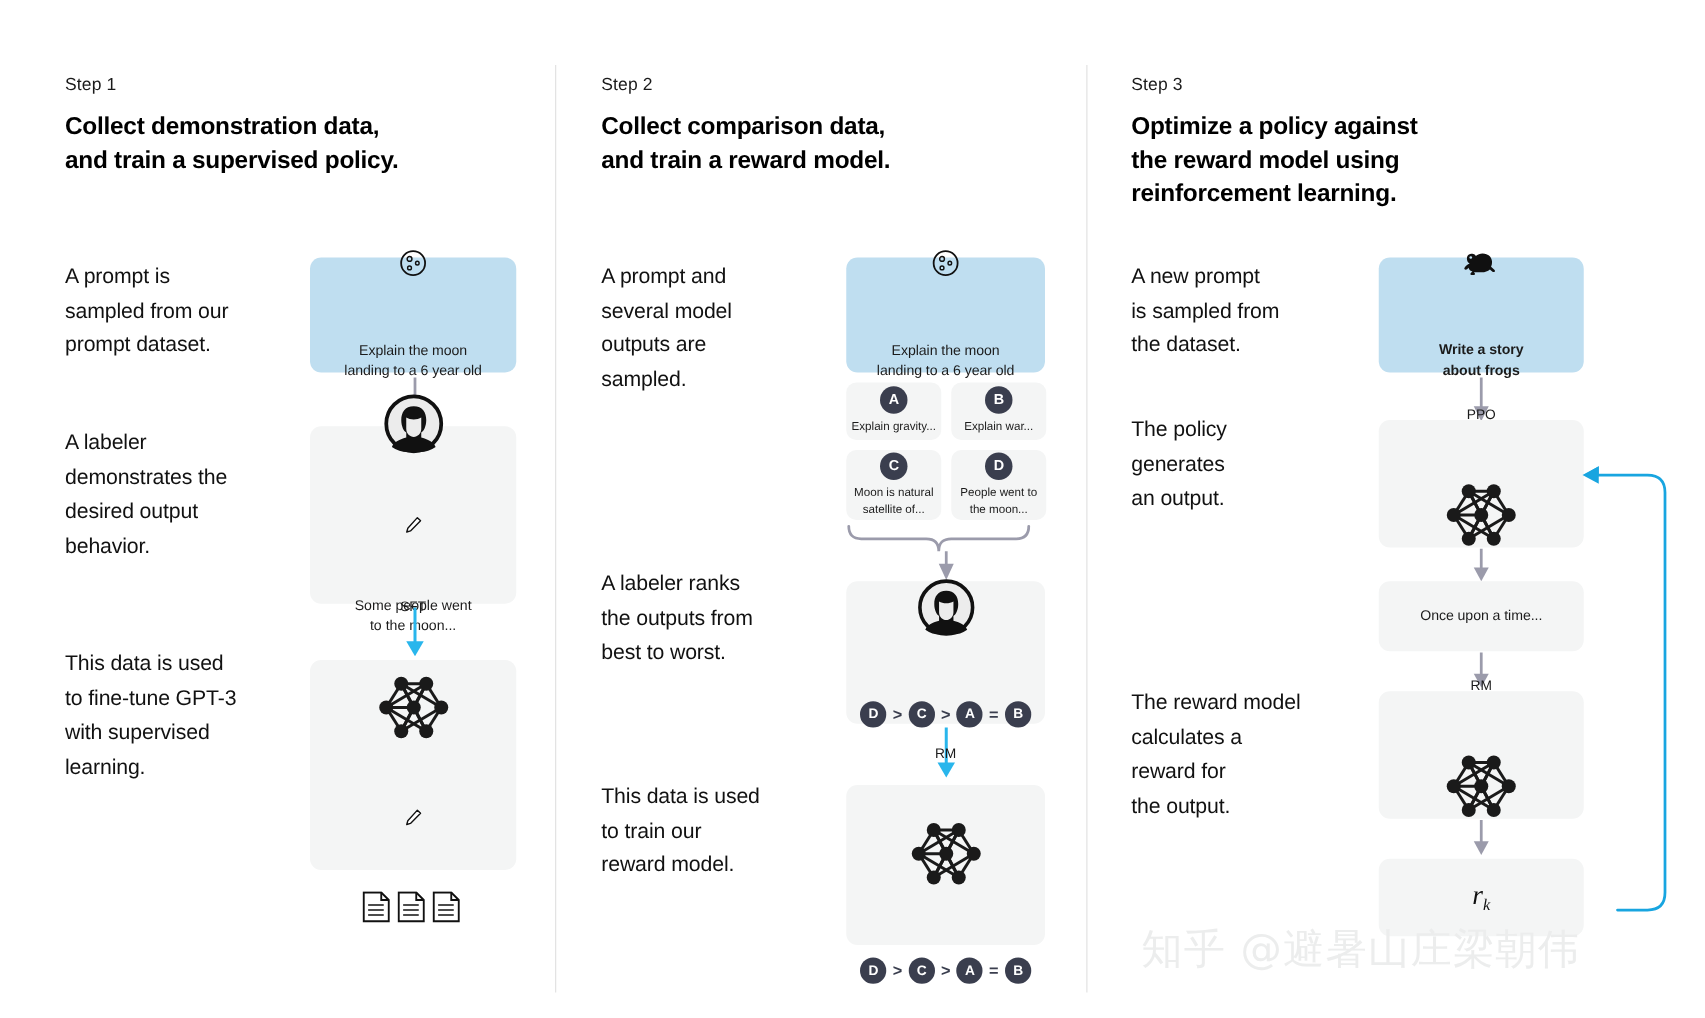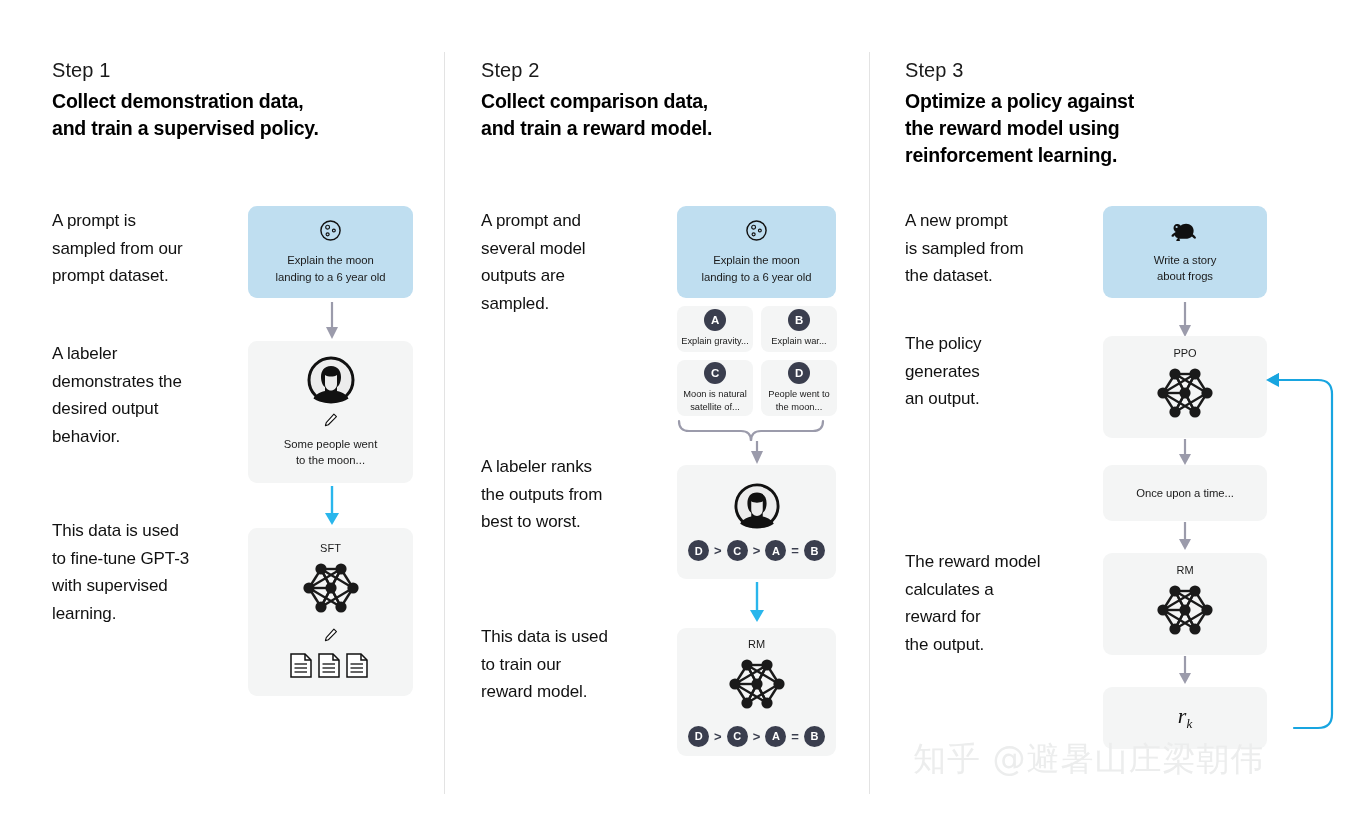--- a/index.html
+++ b/index.html
@@ -17,41 +17,41 @@
   #divider-1 { left: 444px; top: 52px; height: 742px; }
   #divider-2 { left: 869px; top: 52px; height: 742px; }
 
   .column { position: absolute; top: 0; height: 814px; }
   #column-step1 { left: 52px;  width: 380px; }
   #column-step2 { left: 481px; width: 380px; }
   #column-step3 { left: 905px; width: 400px; }
 
   .step-label {
     position: absolute; top: 59px; left: 0;
-    font-size: 20px; color: #1a1a1a; letter-spacing: .1px;
+    font-size: 14px; color: #1a1a1a; letter-spacing: .1px;
   }
   .step-title {
     position: absolute; top: 88px; left: 0;
     font-size: 19.5px; font-weight: bold; line-height: 1.38;
     color: #000; letter-spacing: -.2px; white-space: pre-line;
   }
 
   .desc {
     position: absolute;
     font-size: 17px; line-height: 1.62; color: #111;
     letter-spacing: -.1px; white-space: pre-line;
   }
 
   
   .box {
     position: absolute;
     border-radius: 9px;
     background: #f4f5f5;
     display: flex; flex-direction: column;
-    align-items: center; justify-content: center;
+    align-items: center; justify-content: center; gap: 40px;
   }
   .box.blue { background: #bfdef0; }
   .box-text {
     font-size: 11.3px; line-height: 1.42; text-align: center;
     color: #1b1b1b; white-space: pre-line; letter-spacing: -.05px;
   }
   .box-caption {
     font-size: 11.3px; color: #1b1b1b; text-align: center;
     white-space: pre-line; line-height: 1.42;
   }
@@ -367,21 +367,21 @@
 is sampled from
 the dataset.</div>
     <div class="desc" style="top:330px;left:0;width:190px;">The policy
 generates
 an output.</div>
     <div class="desc" style="top:548px;left:0;width:200px;">The reward model
 calculates a
 reward for
 the output.</div>
 
-    <div class="box blue" style="left:198px;top:206px;width:164px;height:92px;">
+    <div class="box blue" style="left:198px;top:206px;width:164px;height:92px;font-weight:bold;">
       <span style="margin-bottom:6px;">
         <svg width="30" height="22" viewBox="0 0 34 24">
           <path d="M8 4 c-2.5 0 -4 2 -4 4.5 c0 2 1 3.5 2.5 4.5 c-2 1 -3.5 2 -4.5 3.5 c-0.7 1 -0.3 2 0.8 2 c1 0 1.8 -0.8 2.6 -1.8 c0.5 1.8 1.8 3 3.6 3.3 l-1.6 1.8 c-0.6 0.7 -0.2 1.5 0.7 1.5 l2.4 0 c0.9 0 1.2 -0.8 0.7 -1.4 l-0.8 -1 l7 0 c3 0 5.5 -1 7.5 -2.6 c1.2 1.2 2.4 2.4 3.4 2.4 c1 0 1.5 -0.9 0.8 -1.8 c-0.8 -1.1 -2 -2.2 -3.2 -3.1 c0.6 -1.2 0.9 -2.6 0.9 -4 c0 -4.6 -3.6 -8 -8.6 -8 c-2.4 0 -4.5 0.8 -6 2.2 c-0.9 -1.2 -2.2 -2 -3.2 -2 z" fill="#101010"></path>
           <circle cx="7.5" cy="7.5" r="1.2" fill="#bfdef0"></circle>
         </svg>
       </span>
       <div class="box-text">Write a story
 about frogs</div>
     </div>
 

